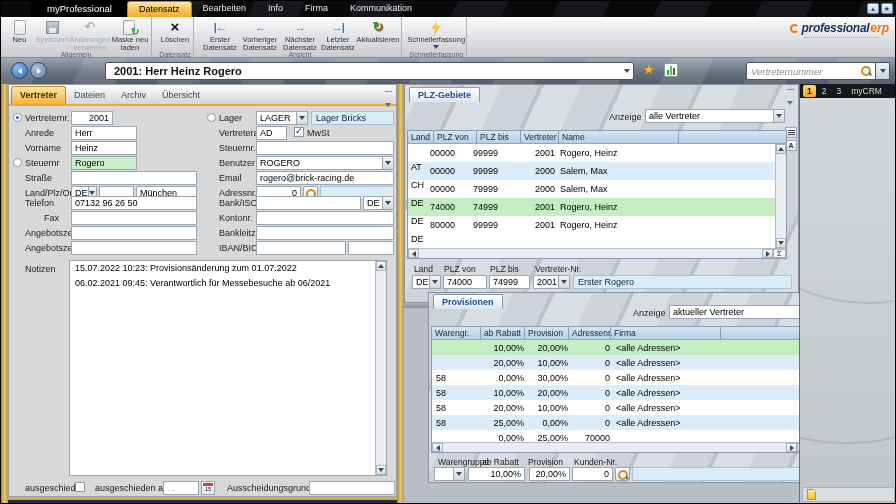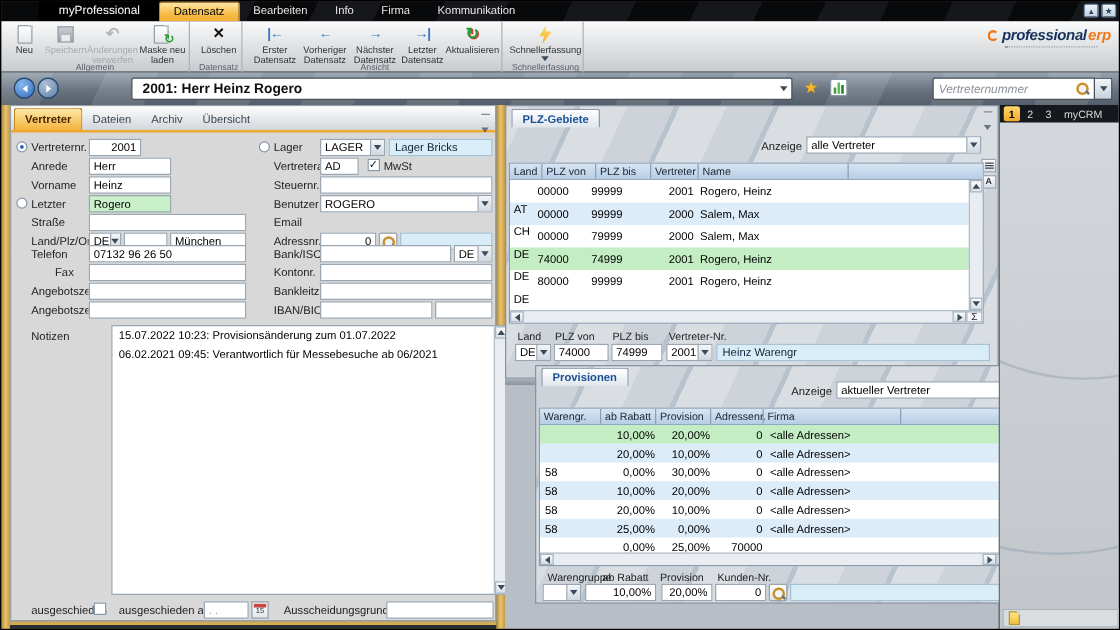--- a/index.html
+++ b/index.html
@@ -142,21 +142,21 @@
     border-radius:50%; background:#2a5ac8; }
   .cb { position:absolute; width:10px; height:10px; background:#fff; border:1px solid #8899aa; }
   .cb.checked::after { content:"\2713"; position:absolute; left:0; top:-2px; font-size:9px; color:#222; }
   .magbtn { position:absolute; width:15px; height:14px; background:linear-gradient(#fdfdfd,#dfe4ea);
     border:1px solid #98a4b0; border-radius:2px; }
   .magbtn .mag { position:absolute; left:0; top:0; }
   .calbtn { position:absolute; width:14px; height:14px; background:linear-gradient(#fdfdfd,#e4e8ec);
     border:1px solid #98a4b0; font-size:6px; color:#223; text-align:center; }
   .calbtn .ct { display:block; height:3px; background:#c44; margin:1px 1px 0; }
 
-  #notesbox { position:absolute; background:#fff; border:1px solid #9aa7b3;margin-left:20px; }
+  #notesbox { position:absolute; background:#fff; border:1px solid #9aa7b3; }
   .noteline { font-size:9px; color:#000; padding:2px 5px 0; height:15px; white-space:nowrap; overflow:hidden; }
   .vscroll { position:absolute; width:11px; background:#e9edf1; border-left:1px solid #b4bec8; }
   .sbtn { width:100%; height:10px; background:linear-gradient(#fbfcfd,#d8dfe6);
     border:1px solid #a8b4c0; display:flex; align-items:center; justify-content:center; }
   .sbtn.b { position:absolute; bottom:0; }
   .thumb { position:absolute; left:1px; width:8px; background:linear-gradient(90deg,#cfdff0,#9cbbdc);
     border:1px solid #85a4c6; border-radius:2px; }
 
   
   #rpanels { position:absolute; left:403px; top:0; width:395px; height:421px; background:#b8bec6; }
@@ -367,21 +367,21 @@
 
         <div class="abs" style="left:2px;top:3px;width:186px;height:82px;">
           <span class="radio sel" style="left:2px;top:4px;"></span>
           <span class="lbl" style="left:14px;top:4px;">Vertreternr.</span>
           <input class="inp num" style="left: 60px; top: 2px; width: 42px;" value="2001">
           <span class="lbl" style="left:14px;top:19px;">Anrede</span>
           <input class="inp" style="left: 60px; top: 17px; width: 66px;" value="Herr">
           <span class="lbl" style="left:14px;top:34px;">Vorname</span>
           <input class="inp" style="left: 60px; top: 32px; width: 66px;" value="Heinz">
           <span class="radio" style="left:2px;top:49px;"></span>
-          <span class="lbl" style="left:14px;top:49px;">Letzter</span>
+          <span class="lbl" style="left:14px;top:49px;">Steuernr</span>
           <input class="inp green" style="left: 60px; top: 47px; width: 66px;" value="Rogero">
           <span class="lbl" style="left:14px;top:64px;">Straße</span>
           <input class="inp" style="left: 60px; top: 62px; width: 126px;" value="">
           <span class="lbl" style="left:14px;top:79px;">Land/Plz/Ort</span>
           <div class="dd" style="left:60px;top:77px;width:26px;">
             <span class="dtxt">DE</span>
               <span class="db">
                 <span class="tri-down"></span>
               </span>
           </div>
@@ -406,20 +406,21 @@
           <span class="lbl" style="left:20px;top:34px;">Steuernr.</span>
           <input class="inp" style="left: 57px; top: 32px; width: 138px;" value="">
           <span class="lbl" style="left:20px;top:49px;">Benutzer</span>
           <div class="dd" style="left:57px;top:47px;width:138px;">
             <span class="dtxt">ROGERO</span>
               <span class="db">
                 <span class="tri-down"></span>
               </span>
           </div>
           <span class="lbl" style="left:20px;top:64px;">Email</span>
+          <input class="inp" style="left: 57px; top: 62px; width: 138px;" value="rogero@brick-racing.de">
           <span class="lbl" style="left:20px;top:79px;">Adressnr.</span>
           <input class="inp num" style="left: 57px; top: 77px; width: 45px;" value="0">
           <span class="magbtn" style="left:104px;top:77px;">
               <span class="mag"></span>
             </span>
           <div class="ro" style="left:121px;top:77px;width:74px;"></div>
         </div>
 
         <div class="abs" style="left:2px;top:88px;width:186px;height:62px;">
           <span class="lbl" style="left:14px;top:4px;">Telefon</span>
@@ -574,21 +575,21 @@
             </span>
         </div>
         <input class="inp" style="left: 38px; top: 190px; width: 44px;" value="74000">
         <input class="inp" style="left: 84px; top: 190px; width: 41px;" value="74999">
         <div class="dd" style="left:128px;top:190px;width:37px;">
           <span class="dtxt">2001</span>
             <span class="db">
               <span class="tri-down"></span>
             </span>
         </div>
-        <div class="ro" style="left:168px;top:190px;width:219px;">Heinz Warengr</div>
+        <div class="ro" style="left:168px;top:190px;width:219px;">Erster Rogero</div>
       </div>
 
       <div class="splitter">
           <span class="grip"></span>
         </div>
 
       <div class="panel" style="top:208px;height:191px;margin-left:24px;">
         <div class="ptab" style="top:1px;">Provisionen</div>
         <span class="anz-lbl" style="left:204px;top:15px;">Anzeige</span>
         <div class="dd" style="left:240px;top:12px;width:160px;">

